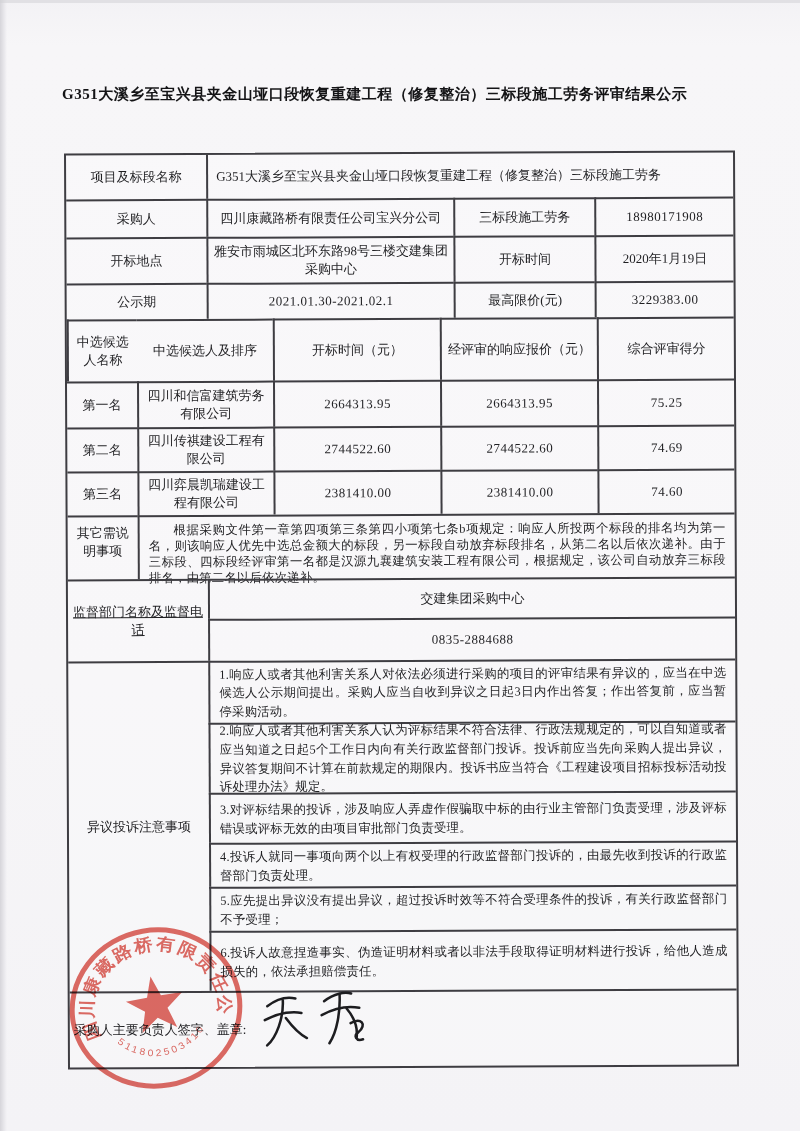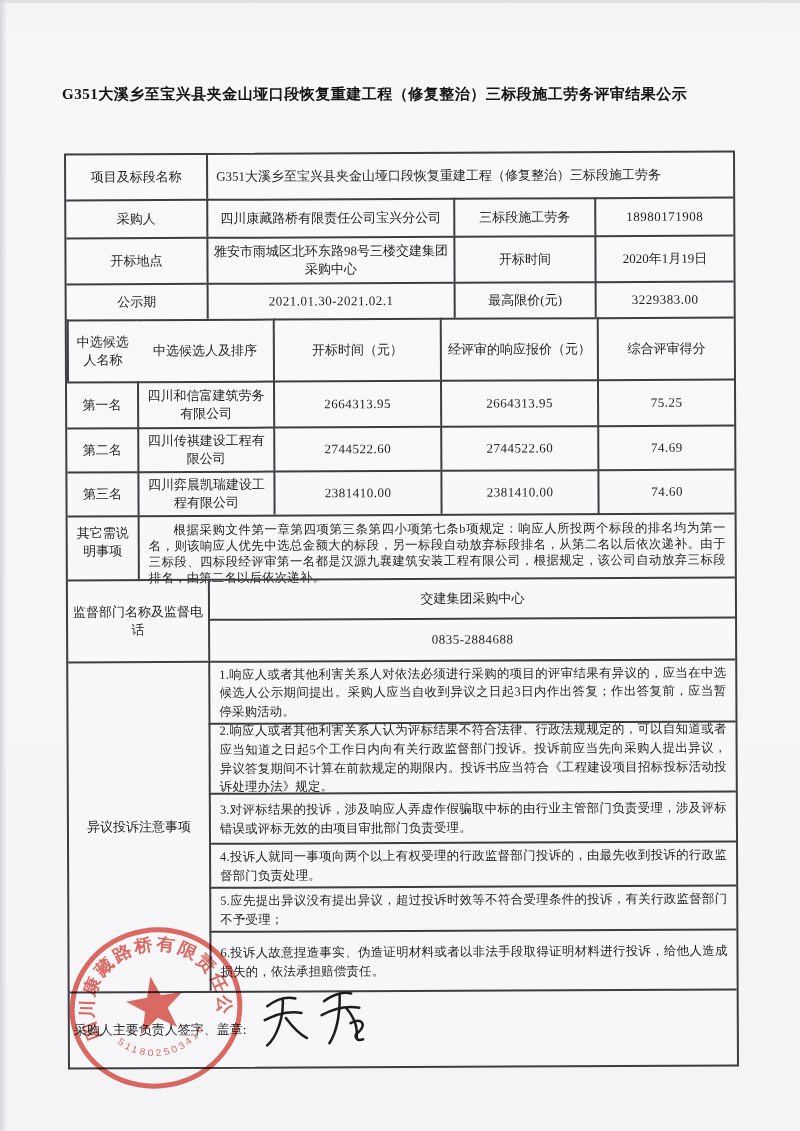--- a/index.html
+++ b/index.html
@@ -45,21 +45,21 @@
 
   
   .blkA{grid-template-columns:140px 247px 141px 1fr;}
   .blkA .span3{grid-column:2 / 5;}
   
   .blkB{grid-template-columns:70px 136px 167px 157px 1fr;}
   
   .blkC{grid-template-columns:70px 1fr;}
   
   .blkD,.blkE{grid-template-columns:140px 1fr;}
-  .blkD .lbl{grid-row:1 / 3;}
+  .blkD .lbl{grid-row:1 / 3;text-decoration:underline;}
   .blkE .lbl{grid-row:1 / 7;}
   .blkE .item{line-height:1.5;display:flex;align-items:center;}
   .blkF{grid-template-columns:1fr;}
 
   .stamp{
     position:absolute;left:56px;top:920px;width:200px;height:180px;
     mix-blend-mode:multiply;opacity:.88;pointer-events:none;
   }
   .signature{
     position:absolute;left:256px;top:980px;width:140px;height:76px;

